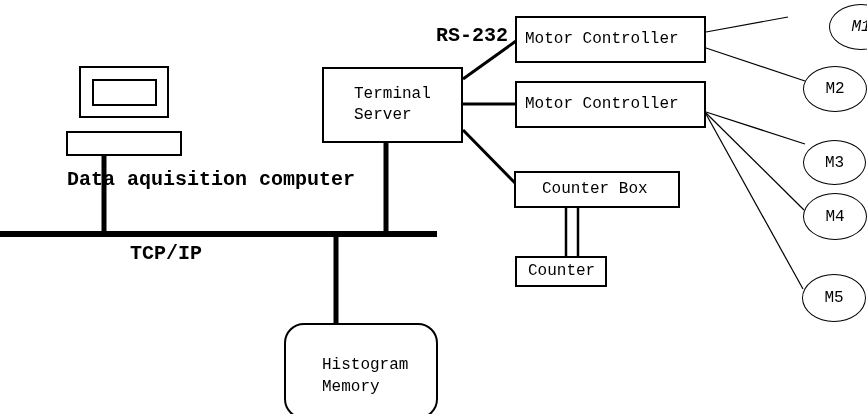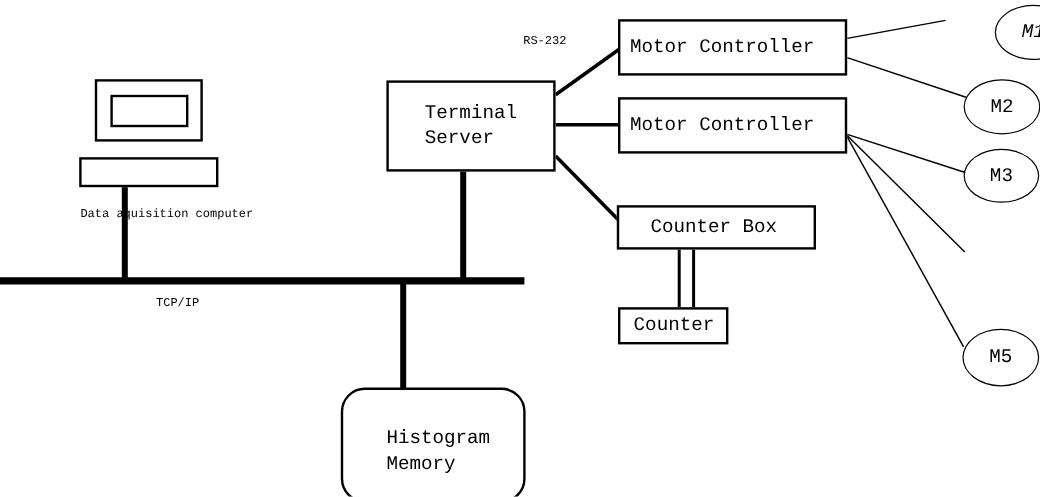--- a/index.html
+++ b/index.html
@@ -42,40 +42,41 @@
     background: var(--bg-color, #fff);
     border: 1.5px solid var(--line-color, #000);
     border-radius: 50%;
     display: flex;
     align-items: center;
     justify-content: center;
     font-size: 16px;
   }
   .float-label {
     position: absolute;
-    font-size: 10px;
+    font-size: 20px;
     line-height: 16px;
     white-space: nowrap;
+    font-weight: bold;
   }
 
   #terminal-server   { left: 322px; top: 67px;  width: 141px; height: 76px; padding-left: 30px; }
   #motor-controller-1{ left: 515px; top: 16px;  width: 191px; height: 47px; padding-left: 8px; }
   #motor-controller-2{ left: 515px; top: 81px;  width: 191px; height: 47px; padding-left: 8px; }
   #counter-box       { left: 514px; top: 171px; width: 166px; height: 37px; padding-left: 26px; }
   #counter           { left: 515px; top: 256px; width: 92px; height: 31px; padding-left: 11px; }
   #histogram-memory  { left: 284px; top: 323px; width: 154px; height: 96px;
                        align-items: center; padding: 10px 0 0 36px; line-height: 22px; border-radius: 20px; }
 
   #monitor  { left: 79px; top: 66px;  width: 90px;  height: 52px; }
   #screen   { left: 92px; top: 79px;  width: 65px;  height: 27px; }
   #keyboard { left: 66px; top: 131px; width: 116px; height: 25px; }
 
   #motor-m1 { left: 829px; top: 4px;   width: 64px; height: 46px; font-style: italic; }
   #motor-m2 { left: 803px; top: 66px;  width: 64px; height: 46px; }
-  #motor-m3 { left: 803px; top: 124px; width: 63px; height: 45px; }
+  #motor-m3 { left: 803px; top: 140px; width: 63px; height: 45px; }
   #motor-m4 { left: 803px; top: 193px; width: 64px; height: 47px; }
   #motor-m5 { left: 802px; top: 274px; width: 64px; height: 48px; }
 
   #computer-label { left: 67px;  top: 172px; text-align: right; }
   #tcpip-label    { left: 130px; top: 246px; }
   #rs232-label    { left: 436px; top: 28px; }
 </style>
 </head>
 <body>
 
@@ -136,20 +137,23 @@
 
   <div id="motor-m1" class="motor">
     <span>M1</span>
   </div>
   <div id="motor-m2" class="motor">
     <span>M2</span>
   </div>
   <div id="motor-m3" class="motor">
     <span>M3</span>
   </div>
+  <div id="motor-m4" class="motor">
+    <span>M4</span>
+  </div>
   <div id="motor-m5" class="motor">
     <span>M5</span>
   </div>
 
   <div id="computer-label" class="float-label">Data aquisition computer</div>
   <div id="tcpip-label" class="float-label">TCP/IP</div>
   <div id="rs232-label" class="float-label">RS-232</div>
 
 </div>
 

